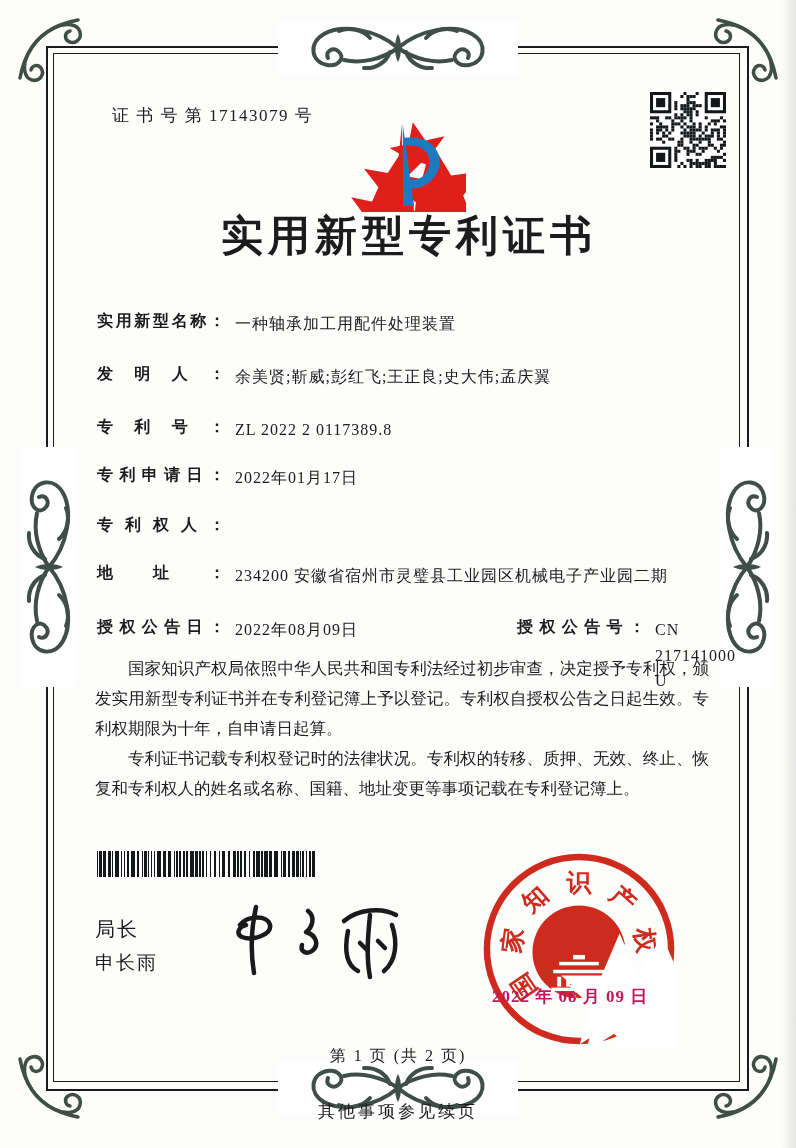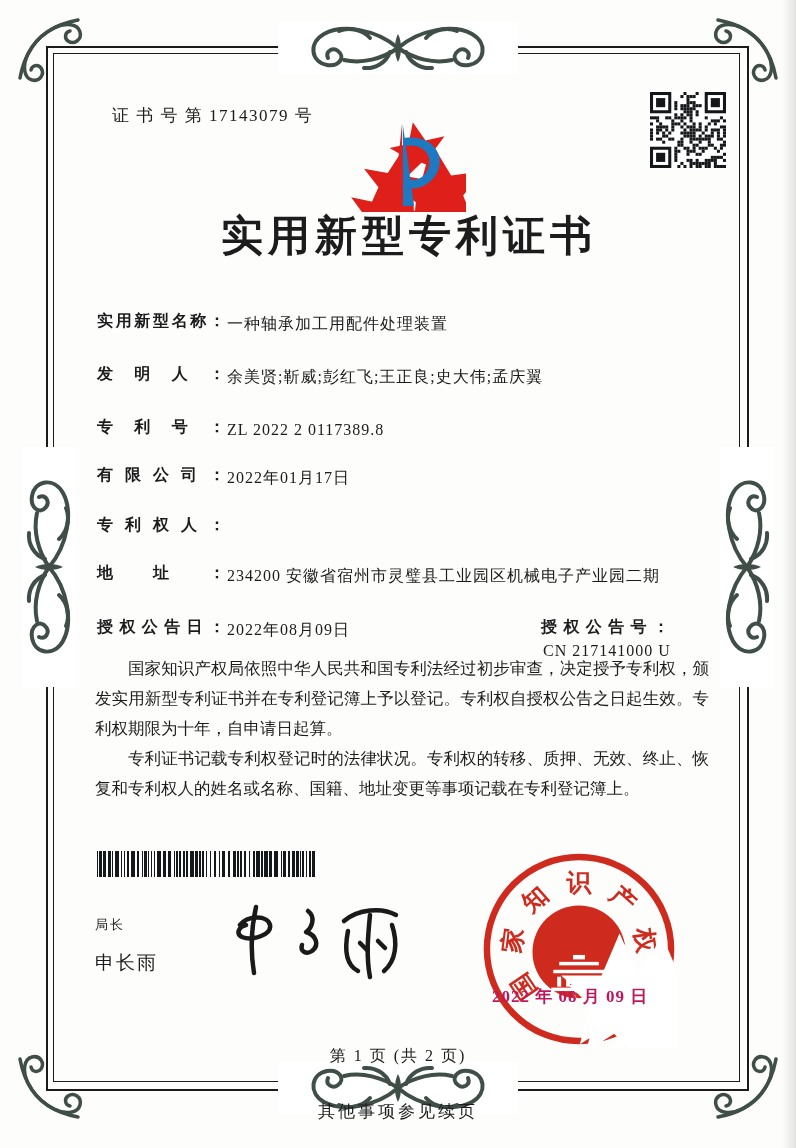--- a/index.html
+++ b/index.html
@@ -34,31 +34,31 @@
   .cert-no{left:88px;top:104px;font-size:17px;letter-spacing:1.5px;font-family:"Liberation Serif",serif;margin-left:24px;}
   .logo{left:336px;top:94px;line-height:0;}
   .qr{left:650px;top:92px;line-height:0;}
   .title{left:0;top:208px;width:796px;text-align:center;font-size:42px;font-weight:900;
          letter-spacing:5px;font-family:"Liberation Serif","DejaVu Serif",serif;margin-left:11px;}
 
   
   .row{position:absolute;left:97px;display:flex;align-items:flex-start;font-size:16px;}
   .flabel{display:inline-block;width:128px;text-align:justify;text-align-last:justify;
           font-weight:700;flex:0 0 auto;}
-  .fvalue{margin-left:2px;letter-spacing:1px;line-height:1.6;}
+  .fvalue{margin-left:10px;letter-spacing:1px;line-height:1.6;}
   .addr-val{width:452px;}
-  .grant-right{position:absolute;left:444px;top:0;display:flex;flex-direction:column;}
+  .grant-right{position:absolute;left:420px;top:0;display:flex;}
 
   
   .paras{left:95px;top:654px;width:614px;font-size:16.5px;line-height:1.82;text-align:justify;}
   .paras p{margin:0;text-indent:2em;}
 
   
   .barcode{left:97px;top:851px;line-height:0;}
-  .director-title{left:95px;top:916px;font-size:13px;letter-spacing:2px;}
+  .director-title{left:95px;top:916px;font-size:20px;letter-spacing:2px;}
   .director-name{left:95px;top:950px;font-size:19px;letter-spacing:2px;}
   .signature{left:212px;top:891px;line-height:0;}
   .seal{left:480px;top:850px;width:198px;height:198px;line-height:0;}
   .seal-ring-text text{fill:#cf2a1e;font-size:25px;font-weight:700;
         font-family:"Liberation Serif","DejaVu Serif",serif;}
   .seal-date{left:492px;top:985px;font-size:17px;font-weight:600;color:#be185d;
         letter-spacing:1px;white-space:nowrap;z-index:5;}
   .page-info{left:0;top:1046px;width:796px;text-align:center;font-size:16px;letter-spacing:2px;}
   .continuation{left:0;top:1100px;width:796px;text-align:center;font-size:17px;letter-spacing:3px;}
 
@@ -385,21 +385,21 @@
 </div>
 <div class="row" style="top:364px">
   <span class="flabel">发明人：</span>
   <span class="fvalue">余美贤;靳威;彭红飞;王正良;史大伟;孟庆翼</span>
 </div>
 <div class="row" style="top:417px">
   <span class="flabel">专利号：</span>
   <span class="fvalue">ZL 2022 2 0117389.8</span>
 </div>
 <div class="row" style="top:465px">
-  <span class="flabel">有限公司：</span>
+  <span class="flabel">专利申请日：</span>
   <span class="fvalue">2022年01月17日</span>
 </div>
 <div class="row" style="top:515px">
   <span class="flabel">专利权人：</span>
 </div>
 <div class="row" style="top:563px">
   <span class="flabel">地址：</span>
   <span class="fvalue addr-val">234200 安徽省宿州市灵璧县工业园区机械电子产业园二期</span>
 </div>
 

